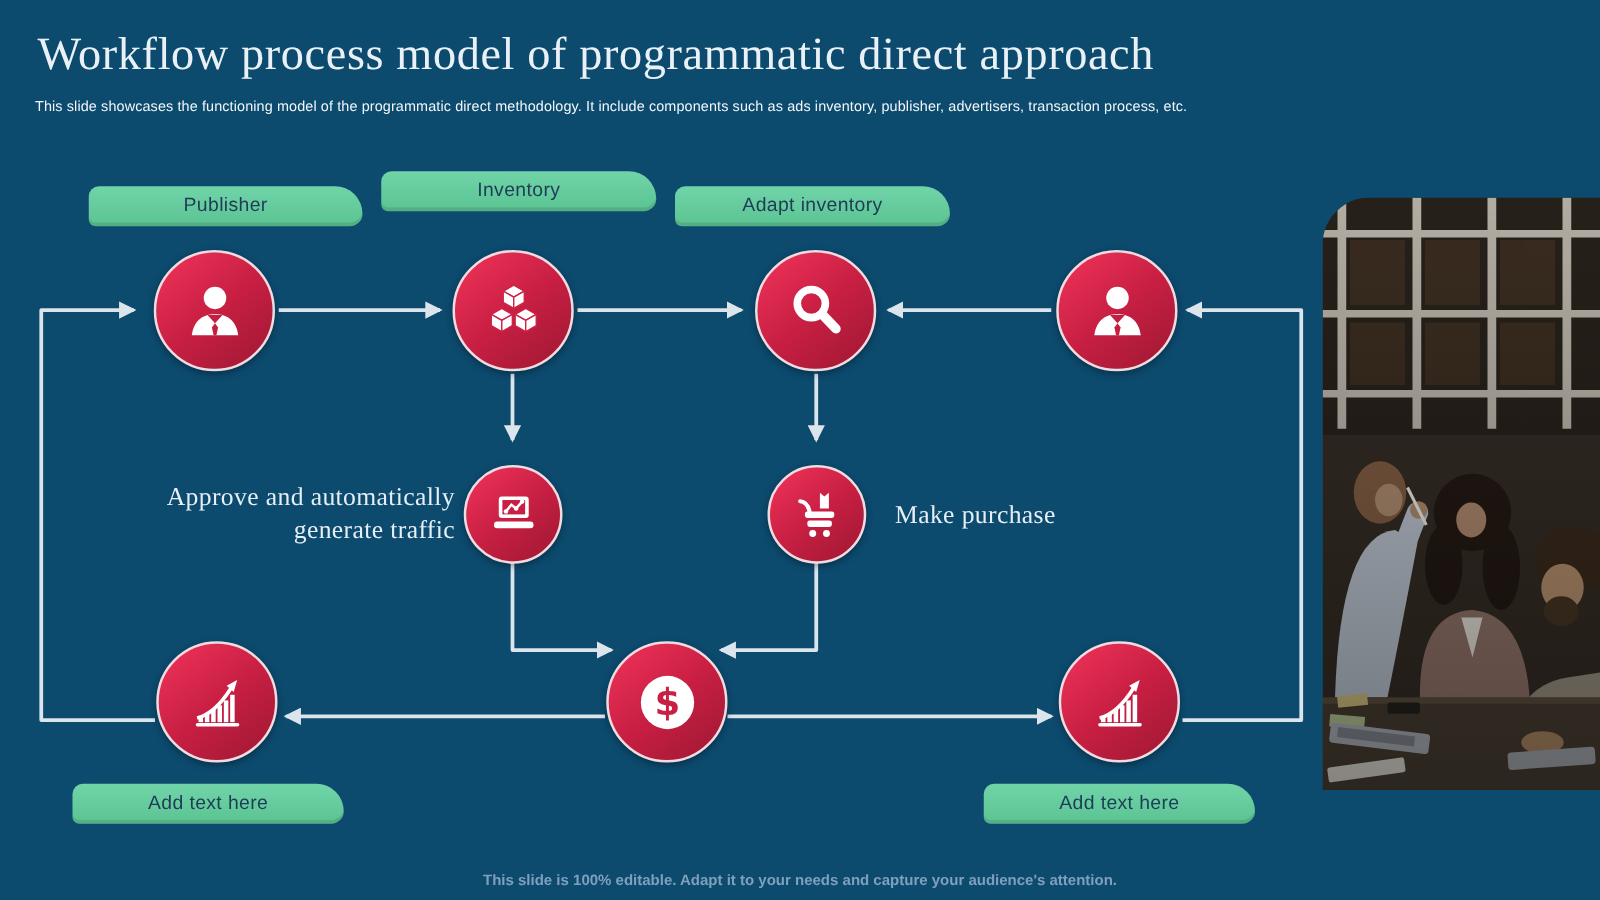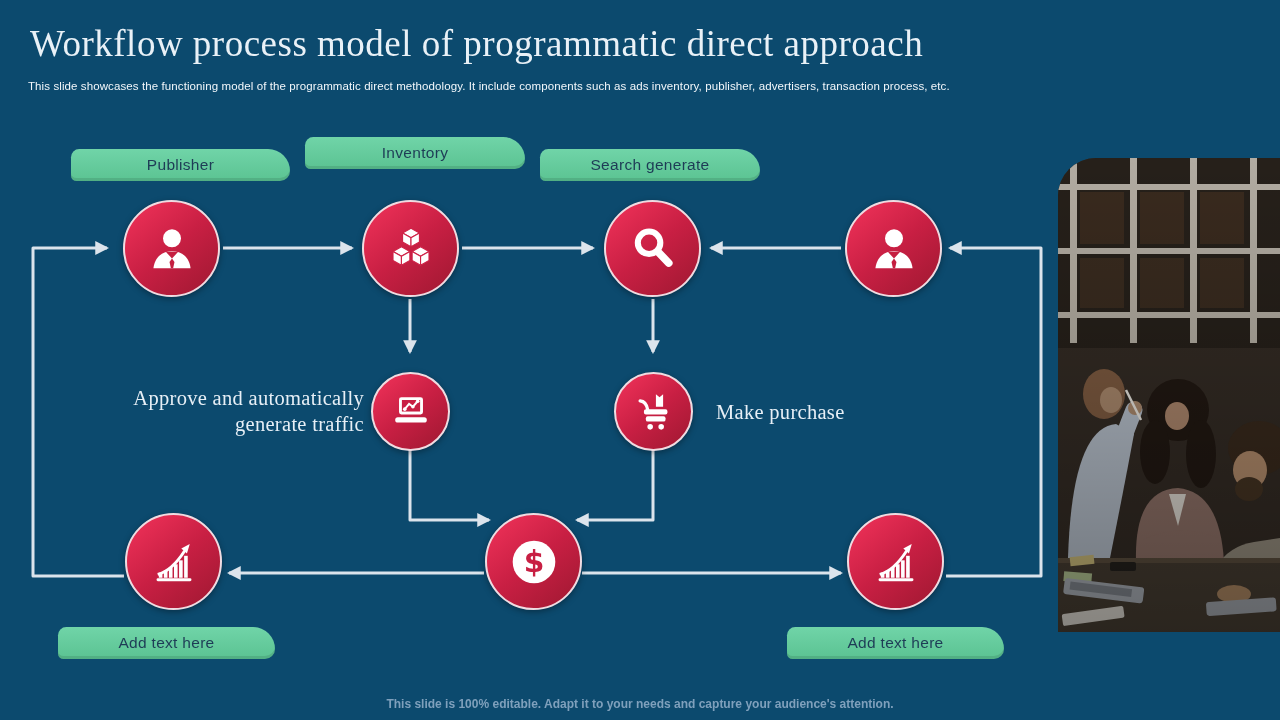--- a/index.html
+++ b/index.html
@@ -88,21 +88,21 @@
       <path d="M653 299 V 352" marker-end="url(#arw)"></path>
       <path d="M410 450 V 520 H 489" marker-end="url(#arw)"></path>
       <path d="M653 450 V 520 H 577" marker-end="url(#arw)"></path>
       <path d="M484 573 H 229" marker-end="url(#arw)"></path>
       <path d="M582 573 H 841" marker-end="url(#arw)"></path>
     </g>
   </svg>
 
   <div class="tag t1">Publisher</div>
   <div class="tag t2">Inventory</div>
-  <div class="tag t3">Search generate</div>
+  <div class="tag t3">Adapt inventory</div>
 
   <div class="tag b1">Add text here</div>
   <div class="tag b3">Add text here</div>
 
   <div class="node node-lg" style="left:123px;top:200px">
     <svg width="54" height="54" viewBox="0 0 48 48">
       <circle cx="24" cy="14.5" r="8" fill="#fff"></circle>
       <path d="M7.5 41 C 9 29.5 17 26 24 26 C 31 26 39 29.5 40.5 41 Z" fill="#fff"></path>
       <polygon points="18.5,26.5 24,32.5 29.5,26.5" fill="#C51E40"></polygon>
       <polygon points="24,32.5 21.8,35.5 23,41 25,41 26.2,35.5" fill="#C51E40"></polygon>

